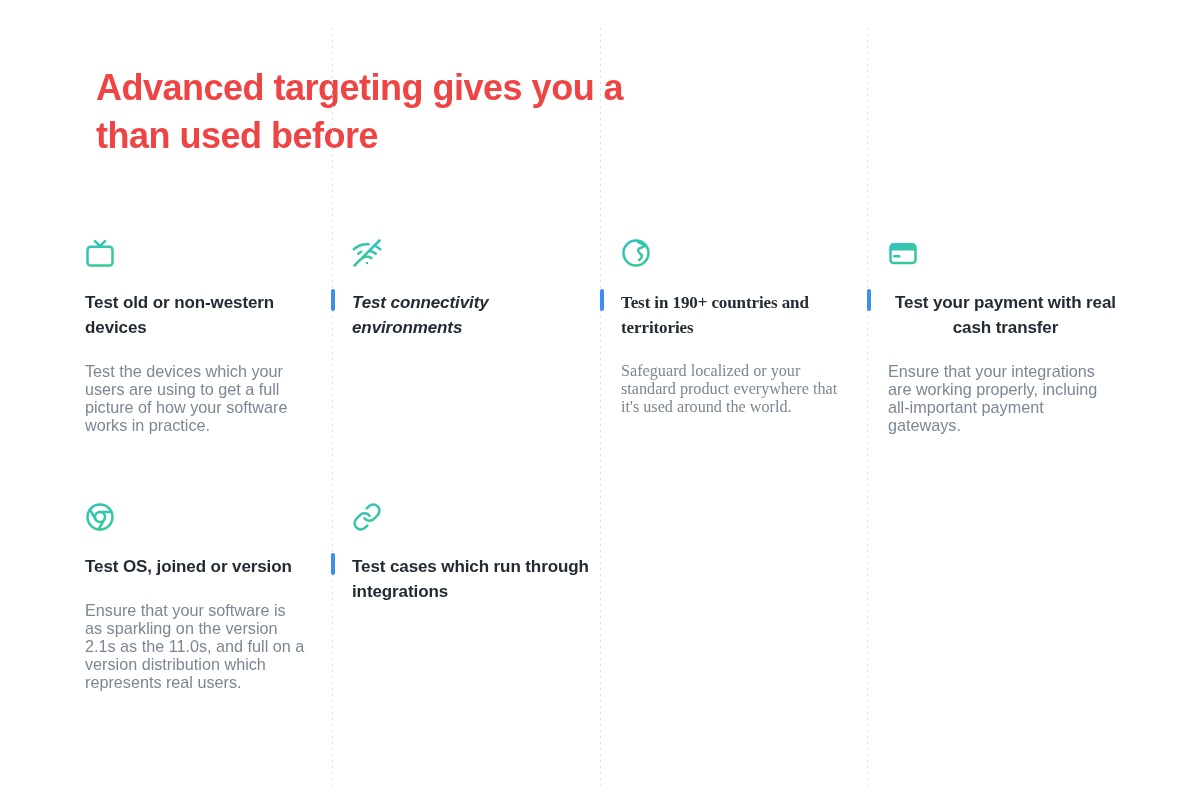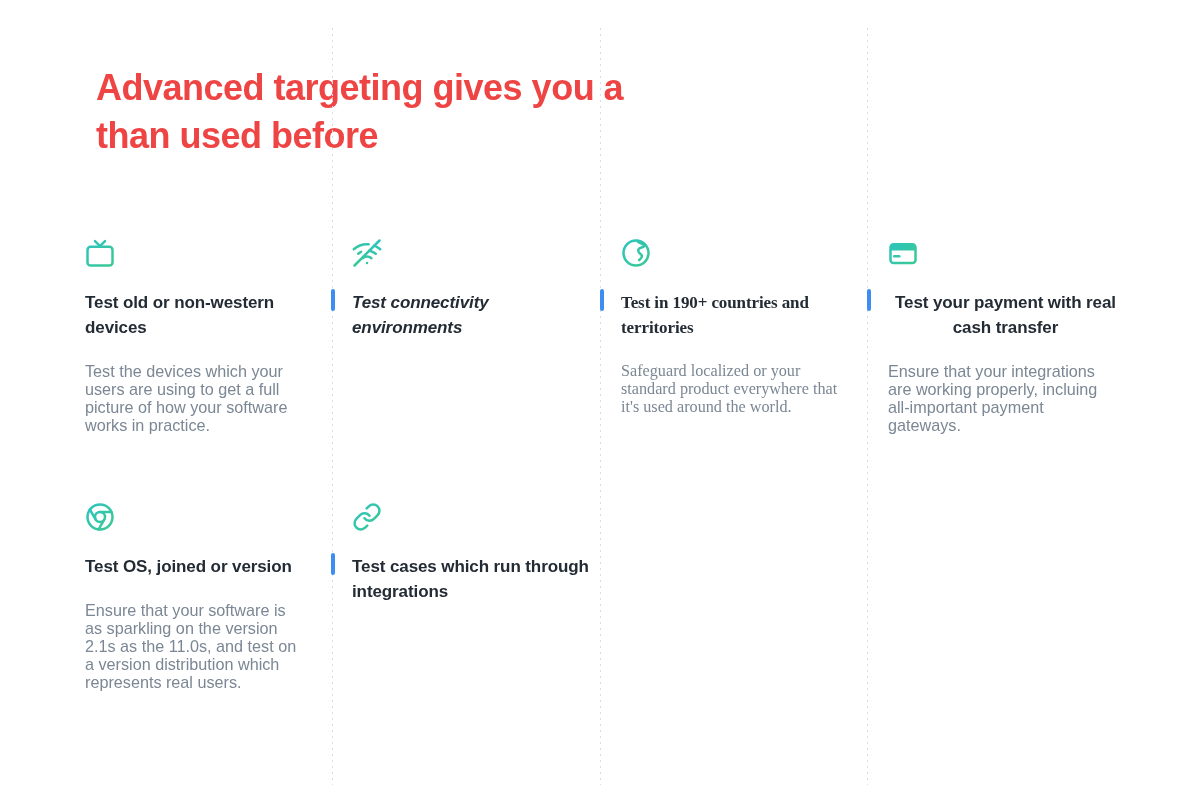--- a/index.html
+++ b/index.html
@@ -135,21 +135,21 @@
     <span class="icon">
           <svg viewBox="0 0 24 24" fill="none" stroke="url(#ig)" stroke-width="2" stroke-linecap="round" stroke-linejoin="round">
             <circle cx="12" cy="12" r="10"></circle>
             <circle cx="12" cy="12" r="4"></circle>
             <line x1="21.17" y1="8" x2="12" y2="8"></line>
             <line x1="3.95" y1="6.06" x2="8.54" y2="14"></line>
             <line x1="10.88" y1="21.94" x2="15.46" y2="14"></line>
           </svg>
         </span>
     <h3 class="title">Test OS, joined or version</h3>
-    <p class="desc">Ensure that your software is as sparkling on the version 2.1s as the 11.0s, and test on a version distribution which represents real users.</p>
+    <p class="desc">Ensure that your software is as sparkling on the version 2.1s as the 11.0s, and full on a version distribution which represents real users.</p>
   </div>
 
   <div class="card has-marker">
     <span class="marker"></span>
     <span class="icon">
           <svg viewBox="0 0 24 24" fill="none" stroke="url(#ig)" stroke-width="2" stroke-linecap="round" stroke-linejoin="round">
             <path d="M10 13a5 5 0 0 0 7.54.54l3-3a5 5 0 0 0-7.07-7.07l-1.72 1.71"></path>
             <path d="M14 11a5 5 0 0 0-7.54-.54l-3 3a5 5 0 0 0 7.07 7.07l1.71-1.71"></path>
           </svg>
         </span>

